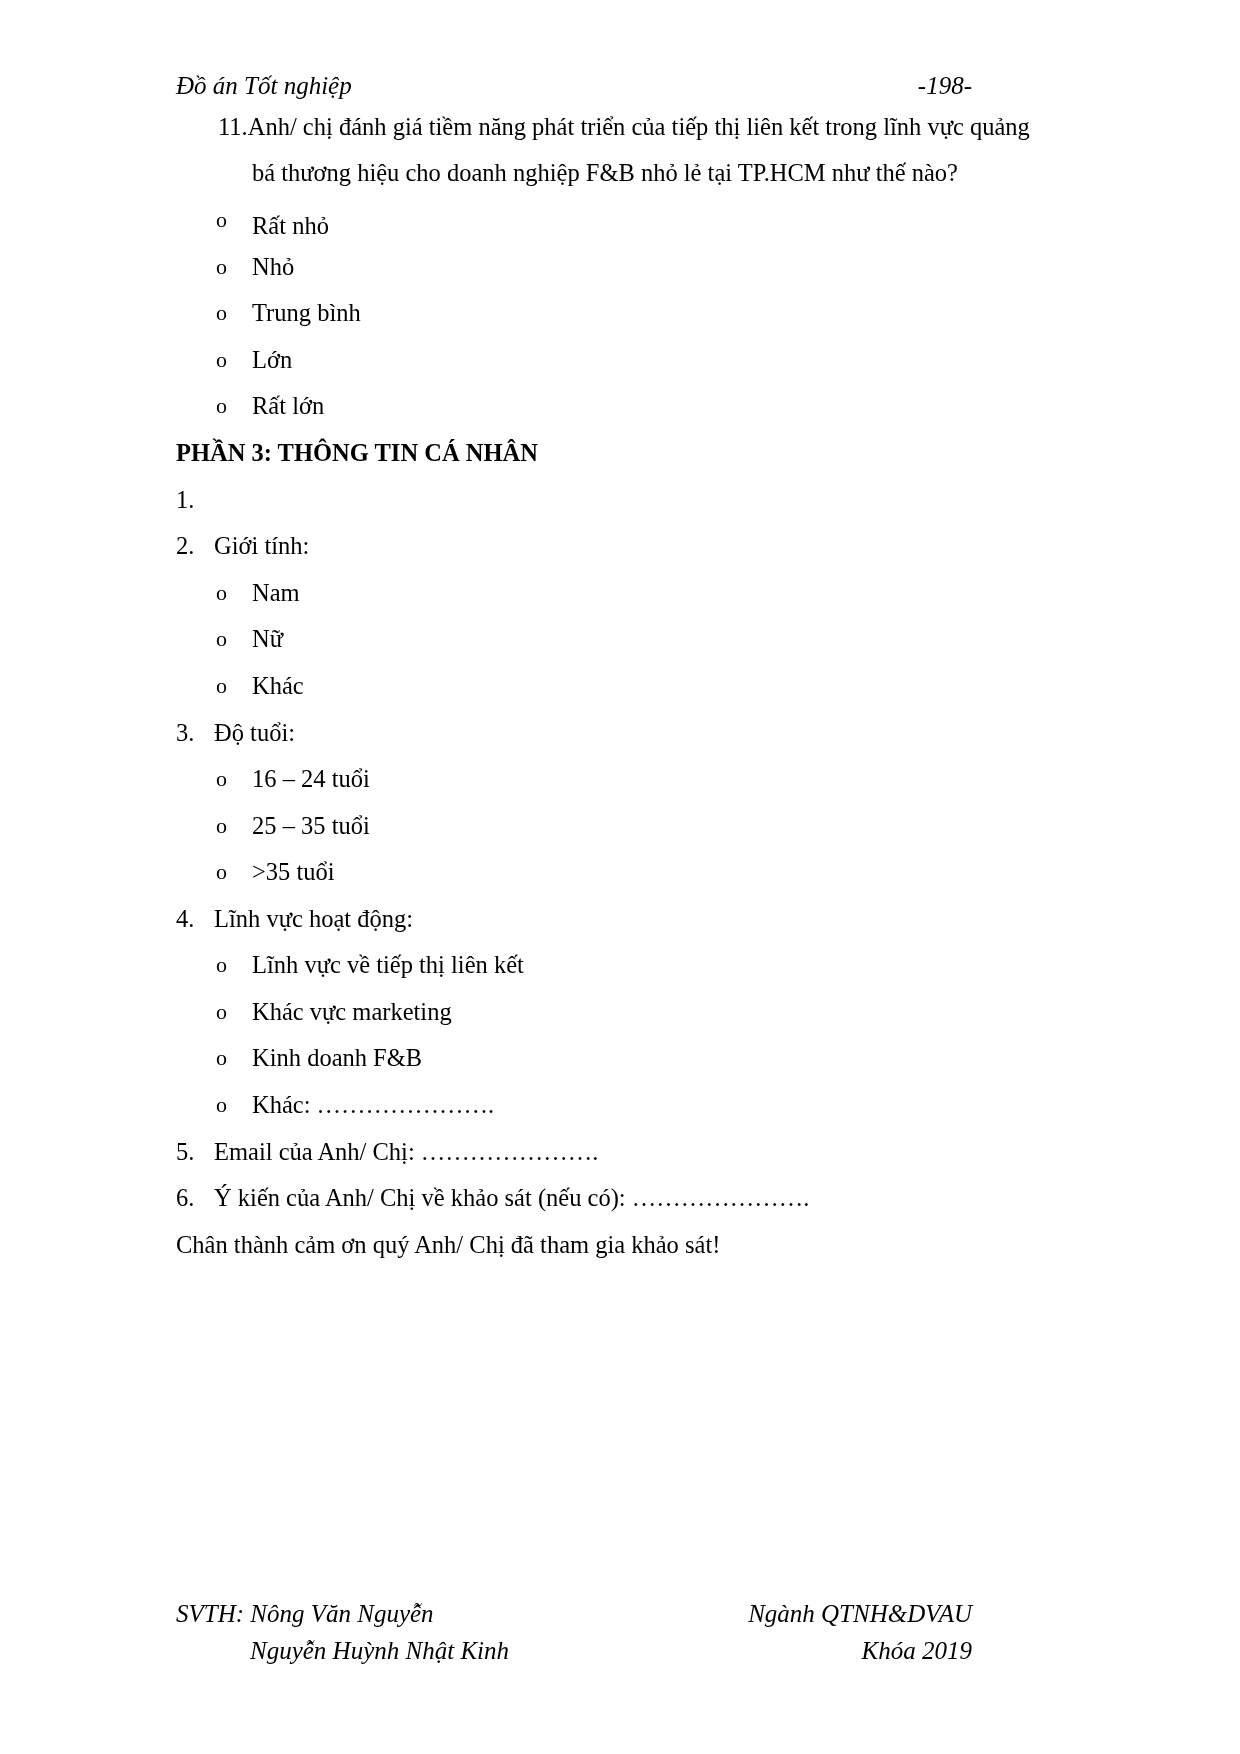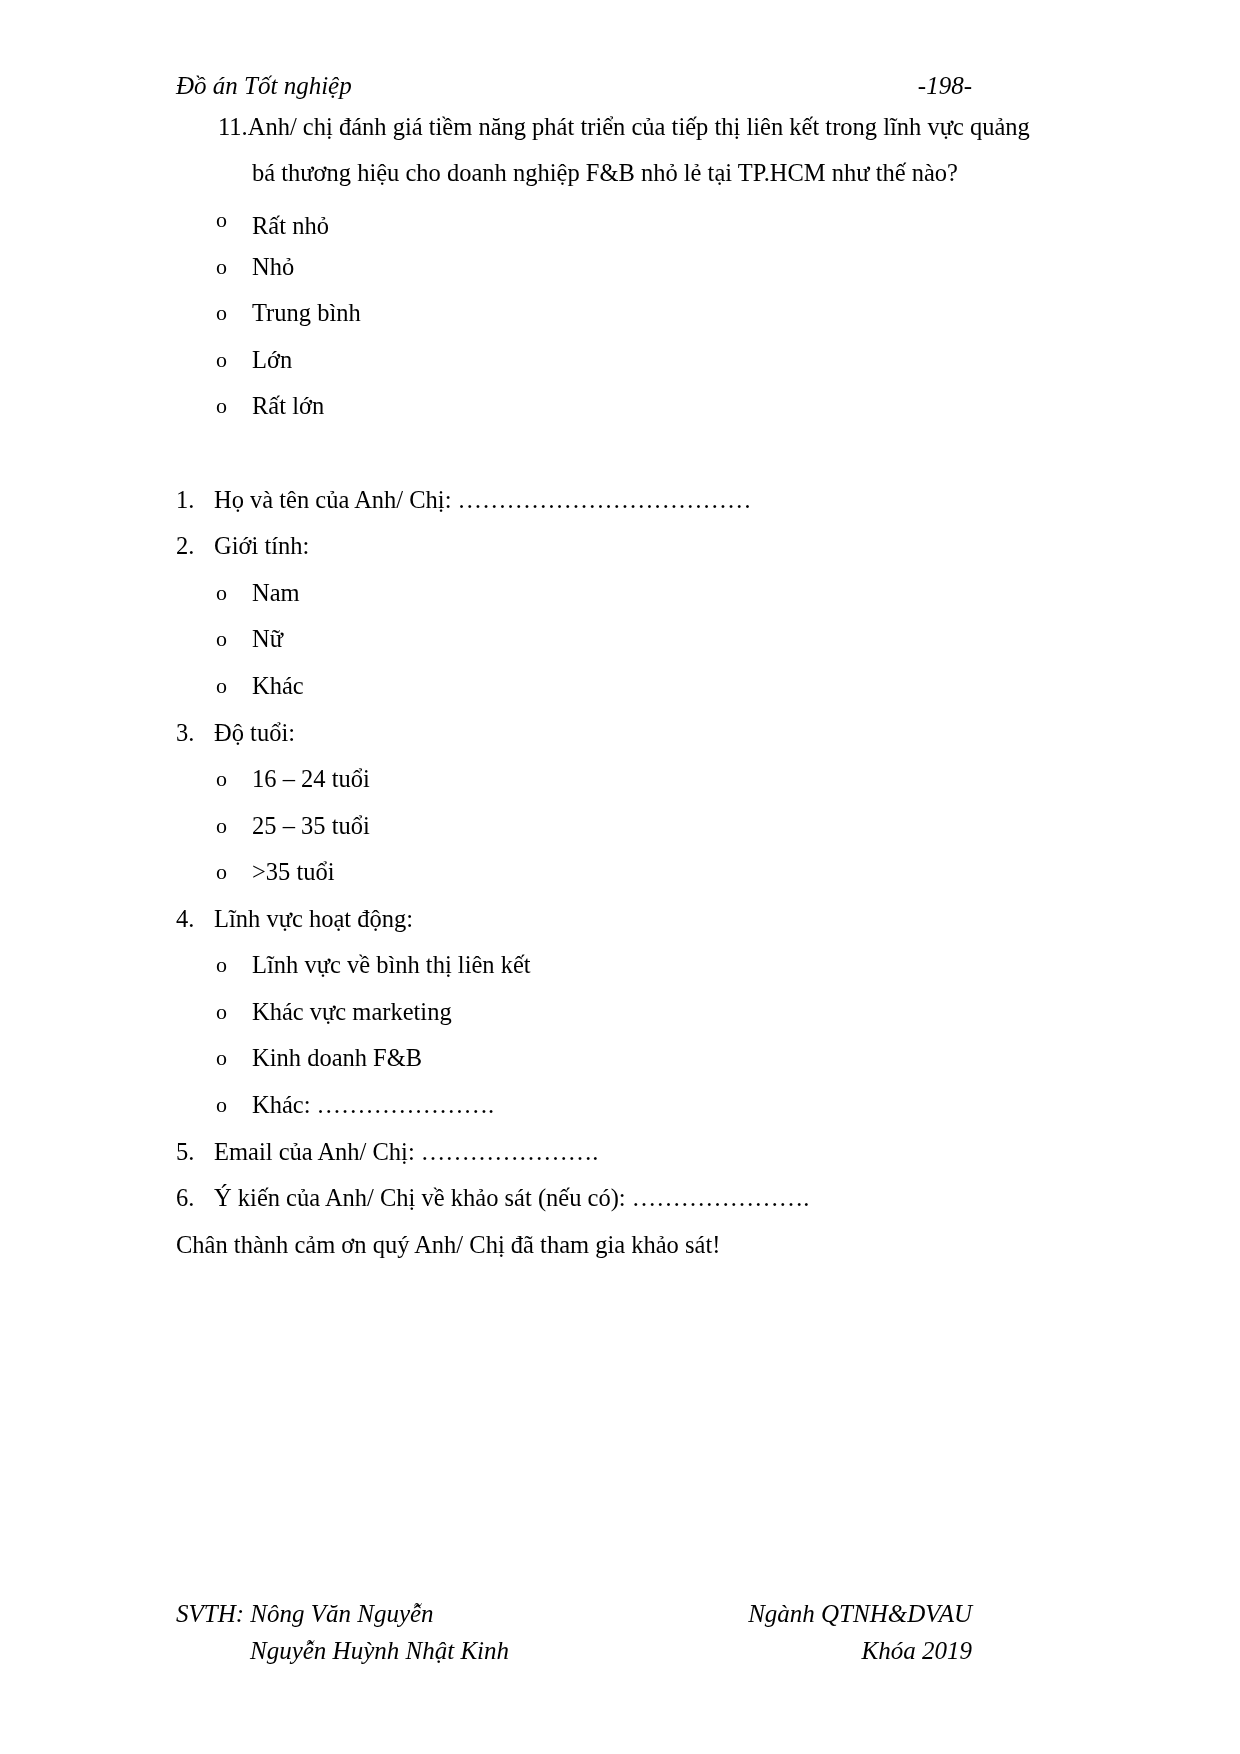--- a/index.html
+++ b/index.html
@@ -32,23 +32,23 @@
   <div class="opt" style="top:211px;">Rất nhỏ</div>
   <div class="bul" style="top:252px;">o</div>
   <div class="opt" style="top:252px;">Nhỏ</div>
   <div class="bul" style="top:298px;">o</div>
   <div class="opt" style="top:298px;">Trung bình</div>
   <div class="bul" style="top:345px;">o</div>
   <div class="opt" style="top:345px;">Lớn</div>
   <div class="bul" style="top:391px;">o</div>
   <div class="opt" style="top:391px;">Rất lớn</div>
 
+  <div class="section" style="top:438px;">PHẦN 3: THÔNG TIN CÁ NHÂN</div>
 
   <div class="line" style="left:176px; top:485px;">1.</div>
-  <div class="line" style="left:214px; top:485px;">Họ và tên của Anh/ Chị: ………………………………</div>
 
   <div class="line" style="left:176px; top:531px;">2.</div>
   <div class="line" style="left:214px; top:531px;">Giới tính:</div>
   <div class="bul" style="top:578px;">o</div>
   <div class="opt" style="top:578px;">Nam</div>
   <div class="bul" style="top:624px;">o</div>
   <div class="opt" style="top:624px;">Nữ</div>
   <div class="bul" style="top:671px;">o</div>
   <div class="opt" style="top:671px;">Khác</div>
 
@@ -57,21 +57,21 @@
   <div class="bul" style="top:764px;">o</div>
   <div class="opt" style="top:764px;">16 – 24 tuổi</div>
   <div class="bul" style="top:811px;">o</div>
   <div class="opt" style="top:811px;">25 – 35 tuổi</div>
   <div class="bul" style="top:857px;">o</div>
   <div class="opt" style="top:857px;">&gt;35 tuổi</div>
 
   <div class="line" style="left:176px; top:904px;">4.</div>
   <div class="line" style="left:214px; top:904px;">Lĩnh vực hoạt động:</div>
   <div class="bul" style="top:950px;">o</div>
-  <div class="opt" style="top:950px;">Lĩnh vực về bình thị liên kết</div>
+  <div class="opt" style="top:950px;">Lĩnh vực về tiếp thị liên kết</div>
   <div class="bul" style="top:997px;">o</div>
   <div class="opt" style="top:997px;">Khác vực marketing</div>
   <div class="bul" style="top:1043px;">o</div>
   <div class="opt" style="top:1043px;">Kinh doanh F&amp;B</div>
   <div class="bul" style="top:1090px;">o</div>
   <div class="opt" style="top:1090px;">Khác: ………………….</div>
 
   <div class="line" style="left:176px; top:1137px;">5.</div>
   <div class="line" style="left:214px; top:1137px;">Email của Anh/ Chị: ………………….</div>
 

